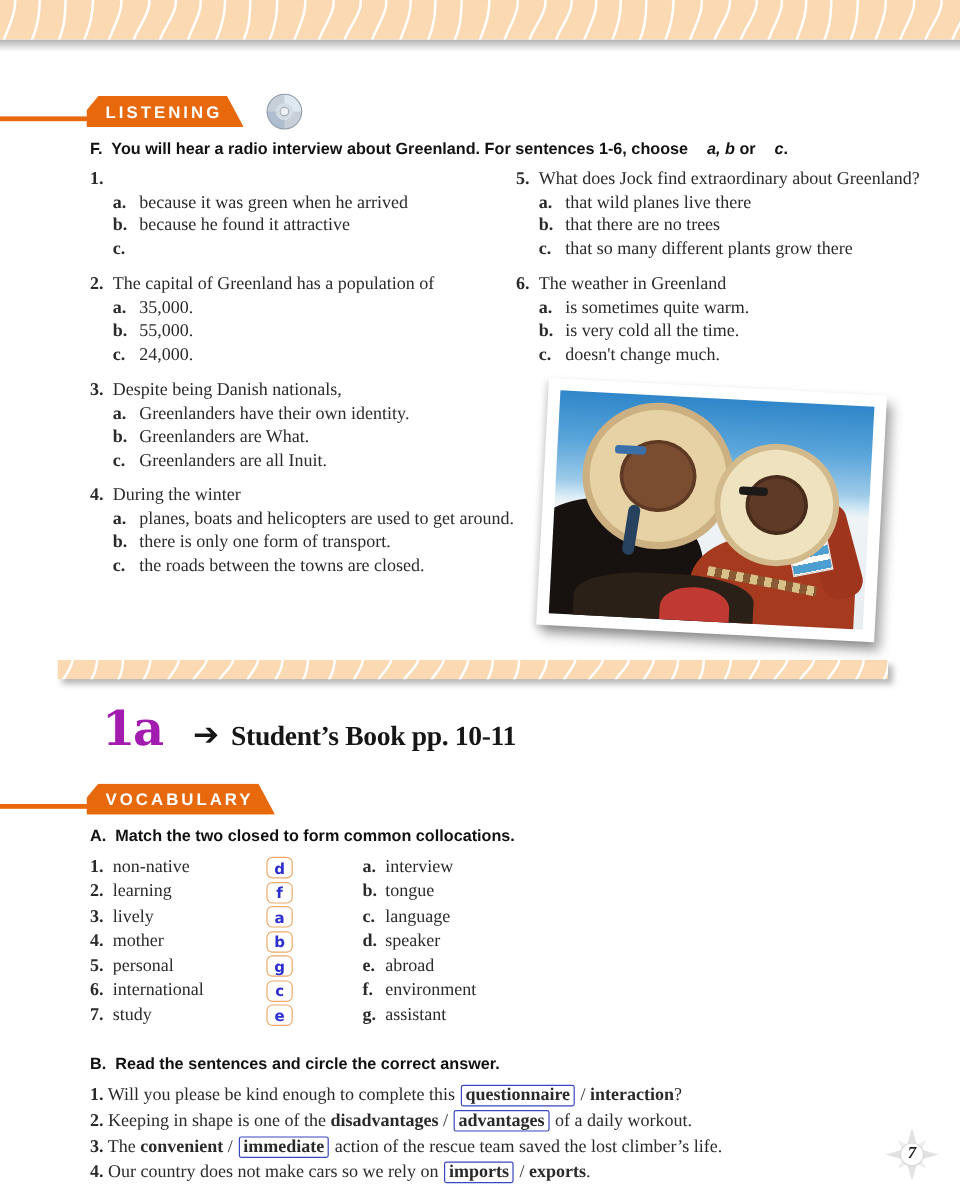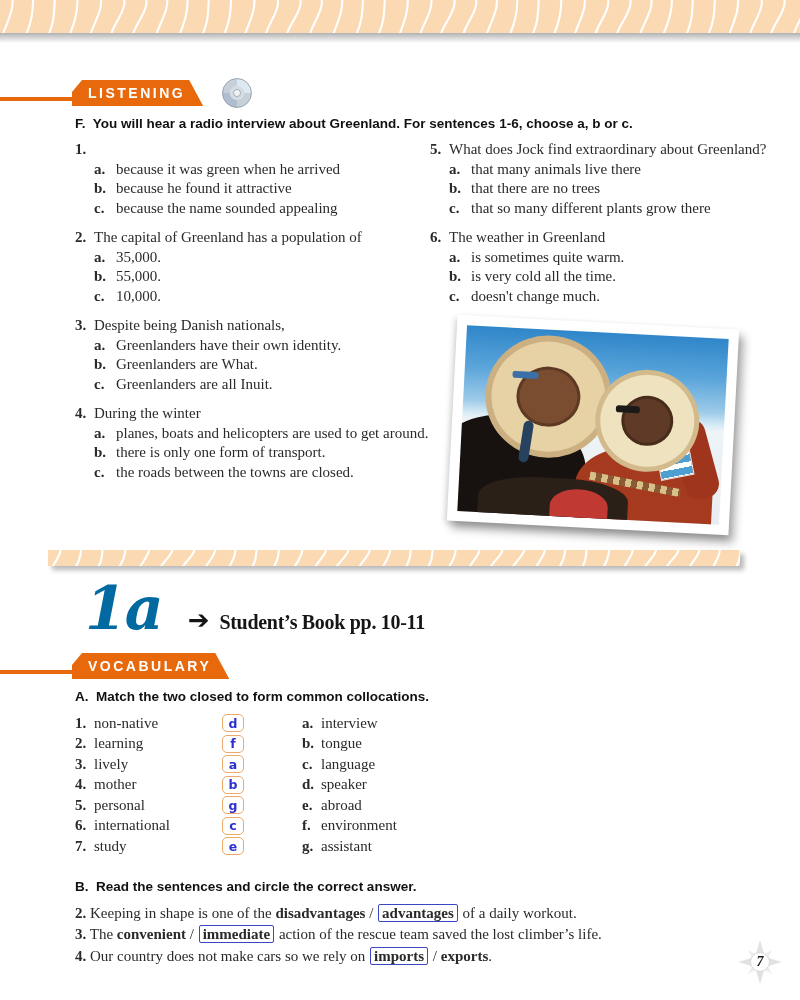--- a/index.html
+++ b/index.html
@@ -28,21 +28,21 @@
     clip-path:polygon(10px 0, calc(100% - 14px) 0, 100% 100%, 0 100%, 0 12px);
   }
   .cd{position:absolute;top:-4px;}
   .cd-listening{left:148px;}
 
   
   .instruction{
     font-family:"Liberation Sans", sans-serif;font-weight:bold;font-size:13.5px;color:#111;
     margin:10px 0 9px 75px;
   }
-  .instruction .em{}
+  .instruction .em{font-style:italic;margin-left:12px;}
 
   
   .q-cols{display:flex;margin-left:75px;}
   .q-col1{width:355px;flex:none;}
   .q-col2{flex:1;}
   .question{margin-bottom:10px;}
   .q-line,.option{display:flex;font-size:15px;line-height:19.5px;}
   .q-num{font-weight:bold;width:19px;flex:none;}
   .option{padding-left:19px;}
   .opt-letter{font-weight:bold;width:22px;flex:none;}
@@ -65,23 +65,23 @@
   .arm-right{position:absolute;left:218px;top:82px;width:34px;height:80px;background:#9e351c;border-radius:14px;transform:rotate(-18deg);}
   .paper{position:absolute;left:196px;top:96px;width:32px;height:44px;transform:rotate(-14deg);
     background:repeating-linear-gradient(to bottom,#4d9fd2 0 7px,#ffffff 7px 12px);border:1px solid #e8eef2;}
   .belt{position:absolute;left:130px;top:146px;width:92px;height:8px;background:repeating-linear-gradient(to right,#d8c089 0 6px,#8a5a34 6px 12px);transform:rotate(8deg);}
   .sled-dark{position:absolute;left:20px;bottom:-14px;width:150px;height:52px;background:#2b2018;border-radius:40% 40% 0 0;}
   .mitten{position:absolute;left:92px;bottom:-6px;width:58px;height:34px;background:#c03a33;border-radius:50% 50% 20% 20%;}
   .rope{position:absolute;left:60px;top:92px;width:10px;height:42px;background:#27425f;border-radius:5px;transform:rotate(6deg);}
 
   
   .unit-header{display:flex;align-items:baseline;margin:14px 0 16px 85px;height:56px;}
-  .unit-id{color:#0369a1;font-family:"DejaVu Serif", serif;font-weight:bold;font-size:60px;letter-spacing:-2px;line-height:56px;font-style:italic;}
+  .unit-id{color:#a21caf;font-family:"DejaVu Serif", serif;font-weight:bold;font-size:40px;letter-spacing:-2px;line-height:56px;}
   .unit-arrow{font-family:"DejaVu Sans", sans-serif;font-weight:bold;font-size:26px;color:#161616;margin:0 10px 0 26px;}
-  .book-ref{font-family:"Liberation Serif", serif;font-weight:bold;font-size:20px;color:#161616;letter-spacing:-0.3px;}
+  .book-ref{font-family:"Liberation Serif", serif;font-weight:bold;font-size:23px;color:#161616;letter-spacing:-0.3px;}
 
   
   .match-grid{display:flex;margin-left:75px;font-size:15px;}
   .match-row{display:flex;align-items:center;height:20.5px;}
   .m-num{font-weight:bold;width:19px;flex:none;}
   .m-col-left{width:128px;}
   .m-word{white-space:nowrap;}
   .answer-box{
     width:20px;height:16px;border:1.5px solid #eca96a;border-radius:5px;background:#fff;
     display:flex;align-items:center;justify-content:center;
@@ -189,39 +189,38 @@
       <div class="option">
           <span class="opt-letter">a.</span>
           <span>because it was green when he arrived</span>
         </div>
       <div class="option">
           <span class="opt-letter">b.</span>
           <span>because he found it attractive</span>
         </div>
       <div class="option">
           <span class="opt-letter">c.</span>
-          <span>because the name sounded appealing</span>
         </div>
     </div>
     <div class="question">
       <div class="q-line">
           <span class="q-num">2.</span>
           <span>The capital of Greenland has a population of</span>
         </div>
       <div class="option">
           <span class="opt-letter">a.</span>
           <span>35,000.</span>
         </div>
       <div class="option">
           <span class="opt-letter">b.</span>
           <span>55,000.</span>
         </div>
       <div class="option">
           <span class="opt-letter">c.</span>
-          <span>10,000.</span>
+          <span>24,000.</span>
         </div>
     </div>
     <div class="question">
       <div class="q-line">
           <span class="q-num">3.</span>
           <span>Despite being Danish nationals,</span>
         </div>
       <div class="option">
           <span class="opt-letter">a.</span>
           <span>Greenlanders have their own identity.</span>
@@ -255,21 +254,21 @@
     </div>
   </div>
   <div class="q-col2">
     <div class="question">
       <div class="q-line">
           <span class="q-num">5.</span>
           <span>What does Jock find extraordinary about Greenland?</span>
         </div>
       <div class="option">
           <span class="opt-letter">a.</span>
-          <span>that many animals live there</span>
+          <span>that wild planes live there</span>
         </div>
       <div class="option">
           <span class="opt-letter">b.</span>
           <span>that there are no trees</span>
         </div>
       <div class="option">
           <span class="opt-letter">c.</span>
           <span>that so many different plants grow there</span>
         </div>
     </div>
@@ -439,20 +438,21 @@
       </div>
   </div>
 </div>
 
 <div class="instruction" style="margin-top:22px;">
   <span>B.</span>&nbsp;
   <span>Read the sentences and circle the correct answer.</span>
 </div>
 
 <div class="sentences">
+  <div class="sentence" data-boxed="1"><span class="s-num">1.</span> <span>Will you please be kind enough to complete this </span><span class="opt opt1">questionnaire</span><span> / </span><span class="opt opt2">interaction</span><span>?</span></div>
   <div class="sentence" data-boxed="2"><span class="s-num">2.</span> <span>Keeping in shape is one of the </span><span class="opt opt1">disadvantages</span><span> / </span><span class="opt opt2">advantages</span><span> of a daily workout.</span></div>
   <div class="sentence" data-boxed="2"><span class="s-num">3.</span> <span>The </span><span class="opt opt1">convenient</span><span> / </span><span class="opt opt2">immediate</span><span> action of the rescue team saved the lost climber’s life.</span></div>
   <div class="sentence" data-boxed="1"><span class="s-num">4.</span> <span>Our country does not make cars so we rely on </span><span class="opt opt1">imports</span><span> / </span><span class="opt opt2">exports</span><span>.</span></div>
 </div>
 
 <div class="page-compass">
   <svg width="48" height="48" viewBox="0 0 48 48">
     <polygon points="24,7 28,20 41,24 28,28 24,41 20,28 7,24 20,20" fill="#eeeeee" transform="rotate(45 24 24)"></polygon>
     <polygon points="24,2 29,19 46,24 29,29 24,46 19,29 2,24 19,19" fill="#e2e2e2"></polygon>
     <circle cx="24" cy="24" r="9.5" fill="#ffffff" stroke="#d9d9d9" stroke-width="1"></circle>

